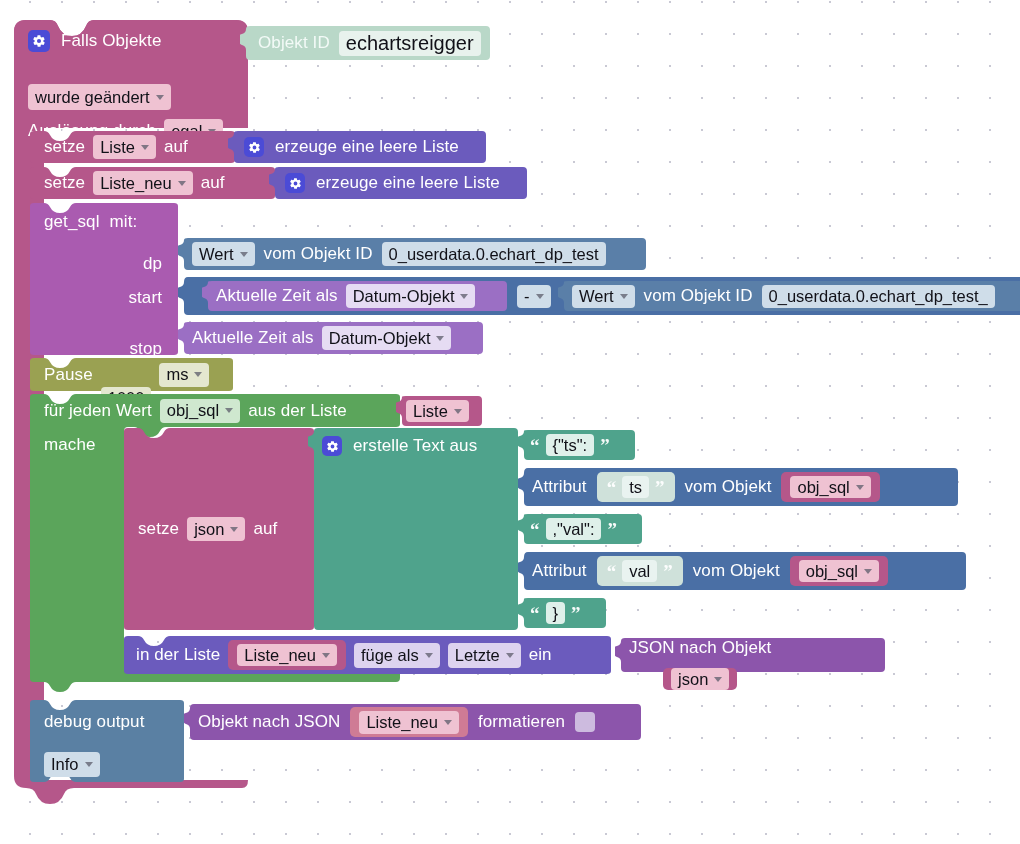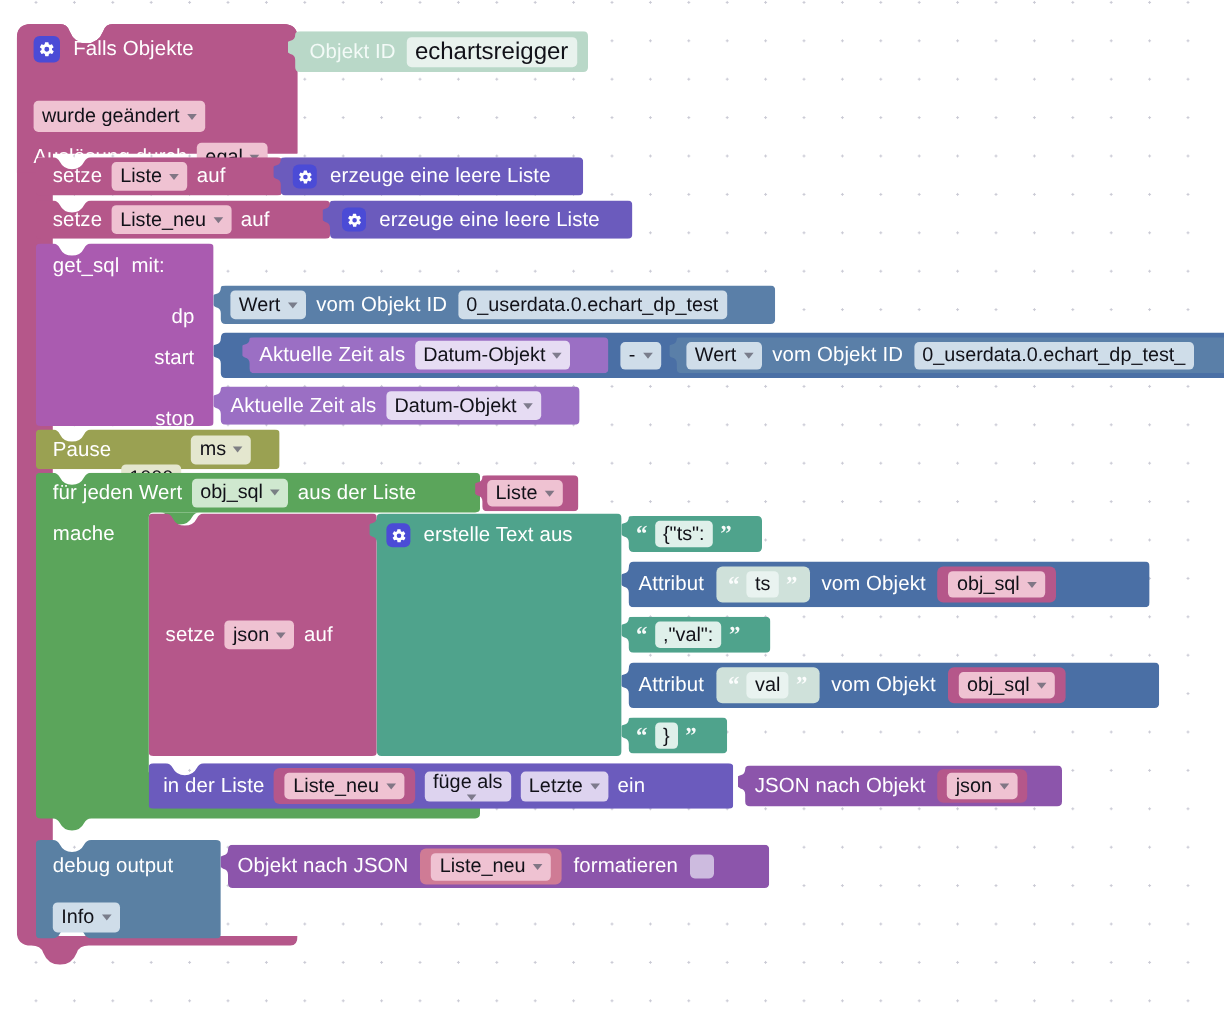--- a/index.html
+++ b/index.html
@@ -451,38 +451,38 @@
                L483,0 Q487,0 487,3 L487,35 Q487,38 483,38 L4,38 Q0,38 0,35 Z" fill="#6b5bbd"></path>
     </svg>
     <div class="row" style="position:absolute;left:12px;top:0;gap:8px;">
       <span class="lbl">in der Liste</span>
       <span style="position:relative;display:inline-flex;align-items:center;background:#b5578a;border-radius:5px;height:30px;padding:0 9px;">
         <span class="field" style="background:#efc2d2;height:22px;">
           <span>Liste_neu</span>
           <span class="tri"></span>
         </span>
       </span>
-      <span class="field" style="background:#ddd3ef;height:25px;flex-direction:column;">
+      <span class="field" style="background:#ddd3ef;height:25px;">
         <span>füge als</span>
         <span class="tri"></span>
       </span>
       <span class="field" style="background:#ddd3ef;height:25px;">
         <span>Letzte</span>
         <span class="tri"></span>
       </span>
       <span class="lbl">ein</span>
     </div>
   </div>
 
   <div class="blk" style="left:615px; top:638px; width:270px; height:34px;">
     <svg width="270" height="34" style="position:absolute;left:0;top:0;">
       <path d="M10,0 L266,0 Q270,0 270,4 L270,30 Q270,34 266,34 L10,34 Q6,34 6,30
                L6,24 Q6,20 2,19 Q-2,17 -2,13 Q-2,9 2,8 Q6,7 6,3 Q6,0 10,0 Z" fill="#8c55ab"></path>
     </svg>
-    <div class="row" style="position:absolute;left:14px;top:0;gap:10px;">
+    <div class="row" style="position:absolute;left:14px;top:0;gap:10px;flex-direction:column;">
       <span class="lbl">JSON nach Objekt</span>
       <span style="position:relative;display:inline-flex;align-items:center;background:#b5578a;border-radius:5px;height:28px;padding:0 8px;">
         <span class="field" style="background:#efc2d2;height:22px;">
           <span>json</span>
           <span class="tri"></span>
         </span>
       </span>
     </div>
   </div>
 

